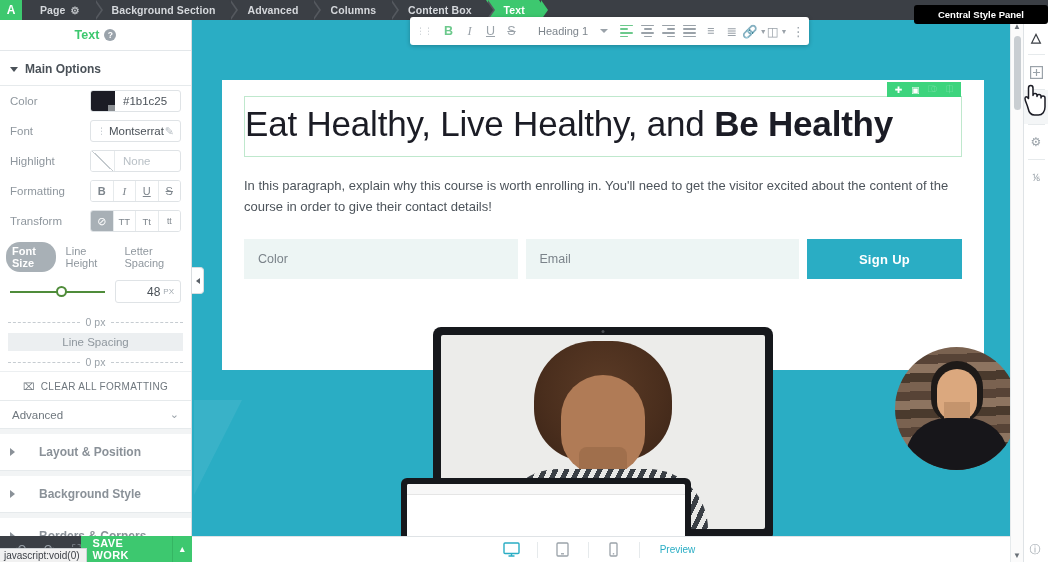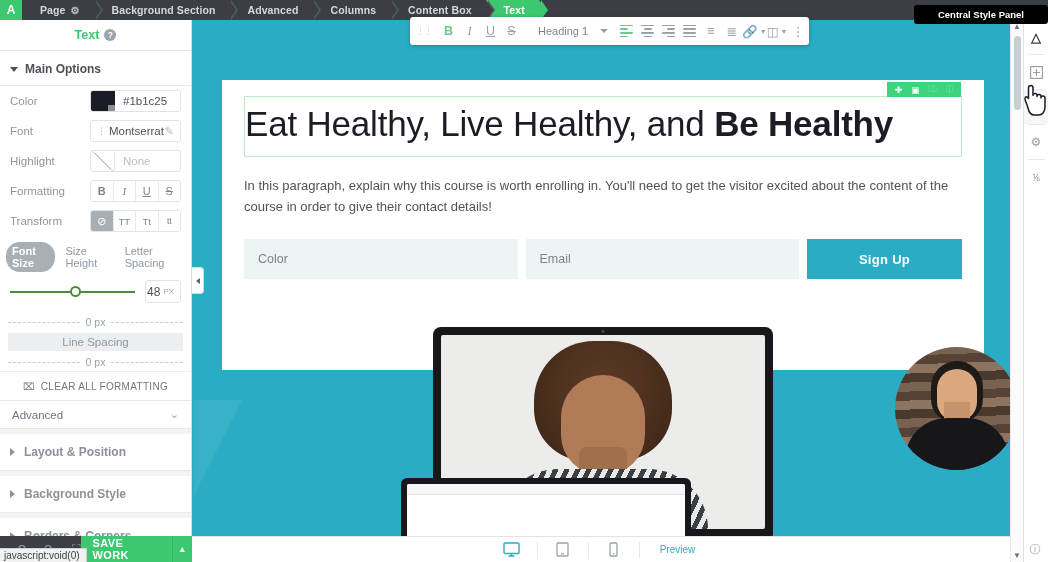--- a/index.html
+++ b/index.html
@@ -132,21 +132,21 @@
 
   .sliderrow { display: flex; align-items: center; padding: 6px 10px 10px 10px; gap: 10px; }
   .slider-track {
     flex: 1; height: 2px; background: #4f8c3a; position: relative;
   }
   .slider-knob {
     position: absolute; left: 48%; top: -5px; width: 11px; height: 11px;
     border-radius: 50%; border: 2px solid #4f8c3a; background: #fff;
   }
   .num-field {
-    width: 36px; height: 23px; border: 1px solid #dfe3e6; border-radius: 3px;
+    width: 66px; height: 23px; border: 1px solid #dfe3e6; border-radius: 3px;
     display: flex; align-items: center; justify-content: flex-end; gap: 3px;
     padding-right: 6px; background: #fff;
   }
   .num-val { font-size: 12px; color: #4a5158; }
   .num-unit { font-size: 8px; color: #a2aab0; }
 
   .dash-row {
     display: flex; align-items: center; gap: 6px; padding: 3px 8px;
     font-size: 10.5px; color: #9aa2a9;
   }
@@ -162,21 +162,21 @@
   }
   .advanced-row {
     display: flex; align-items: center; justify-content: space-between;
     border-top: 1px solid #e6eaec; border-bottom: 1px solid #e6eaec;
     padding: 7px 12px; font-size: 11.5px; color: #6f777e;
   }
   .chev-down { color: #9aa2a9; font-size: 11px; }
 
   .collapse-sec {
     border-bottom: 1px solid #e6eaec; padding: 11px 10px 11px 10px;
-    display: flex; align-items: center; gap: 9px;
+    display: flex; align-items: center; gap: 24px;
     font-size: 12px; font-weight: bold; color: #8a9198;
     background: #fff;
   }
   .collapse-sec .tri-right {
     width: 0; height: 0; border-top: 4px solid transparent;
     border-bottom: 4px solid transparent; border-left: 5px solid #8a9198;
   }
   .sec-gap { height: 5px; background: #f2f4f5; }
 
   
@@ -607,21 +607,21 @@
             <div class="seg active">⊘</div>
             <div class="seg sm">TT</div>
             <div class="seg sm">Tt</div>
             <div class="seg xs">tt</div>
           </div>
         </div>
       </div>
 
       <div class="tabrow">
         <div class="tab active">Font Size</div>
-        <div class="tab">Size Height</div>
+        <div class="tab">Line Height</div>
         <div class="tab">Letter Spacing</div>
       </div>
 
       <div class="sliderrow">
         <div class="slider-track">
           <div class="slider-knob"></div>
         </div>
         <div class="num-field">
           <span class="num-val">48</span>
           <span class="num-unit">PX</span>

